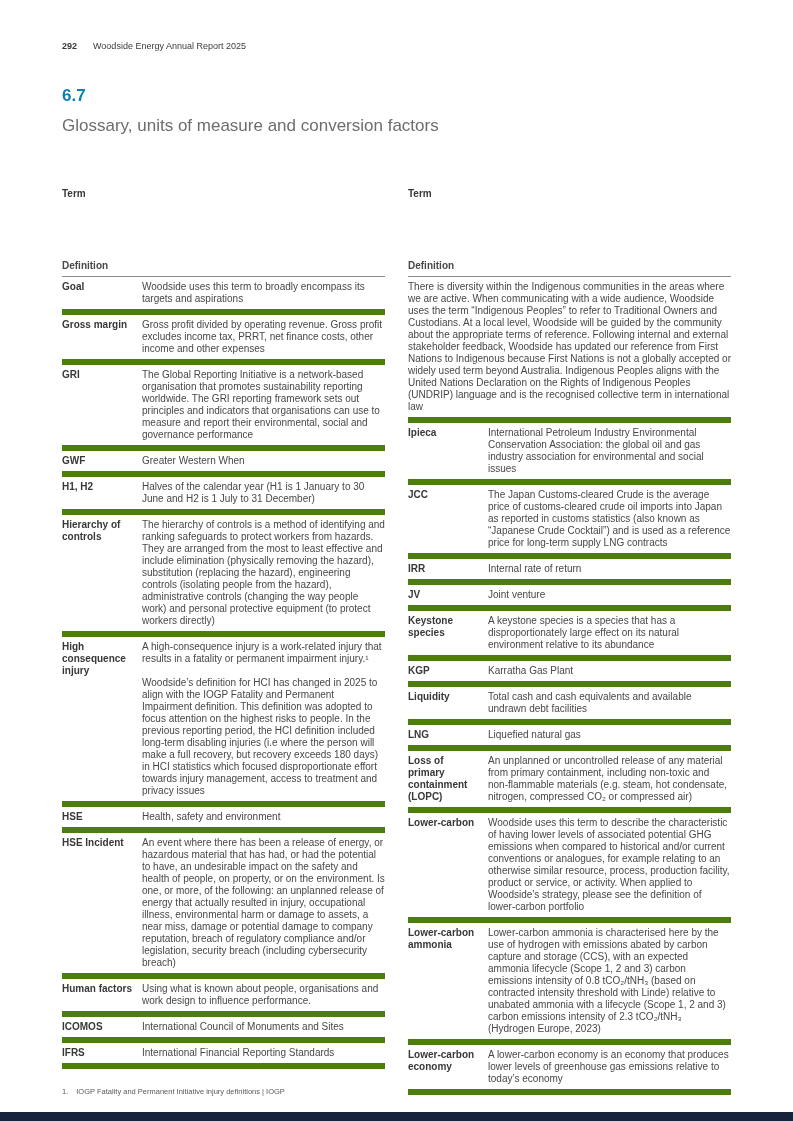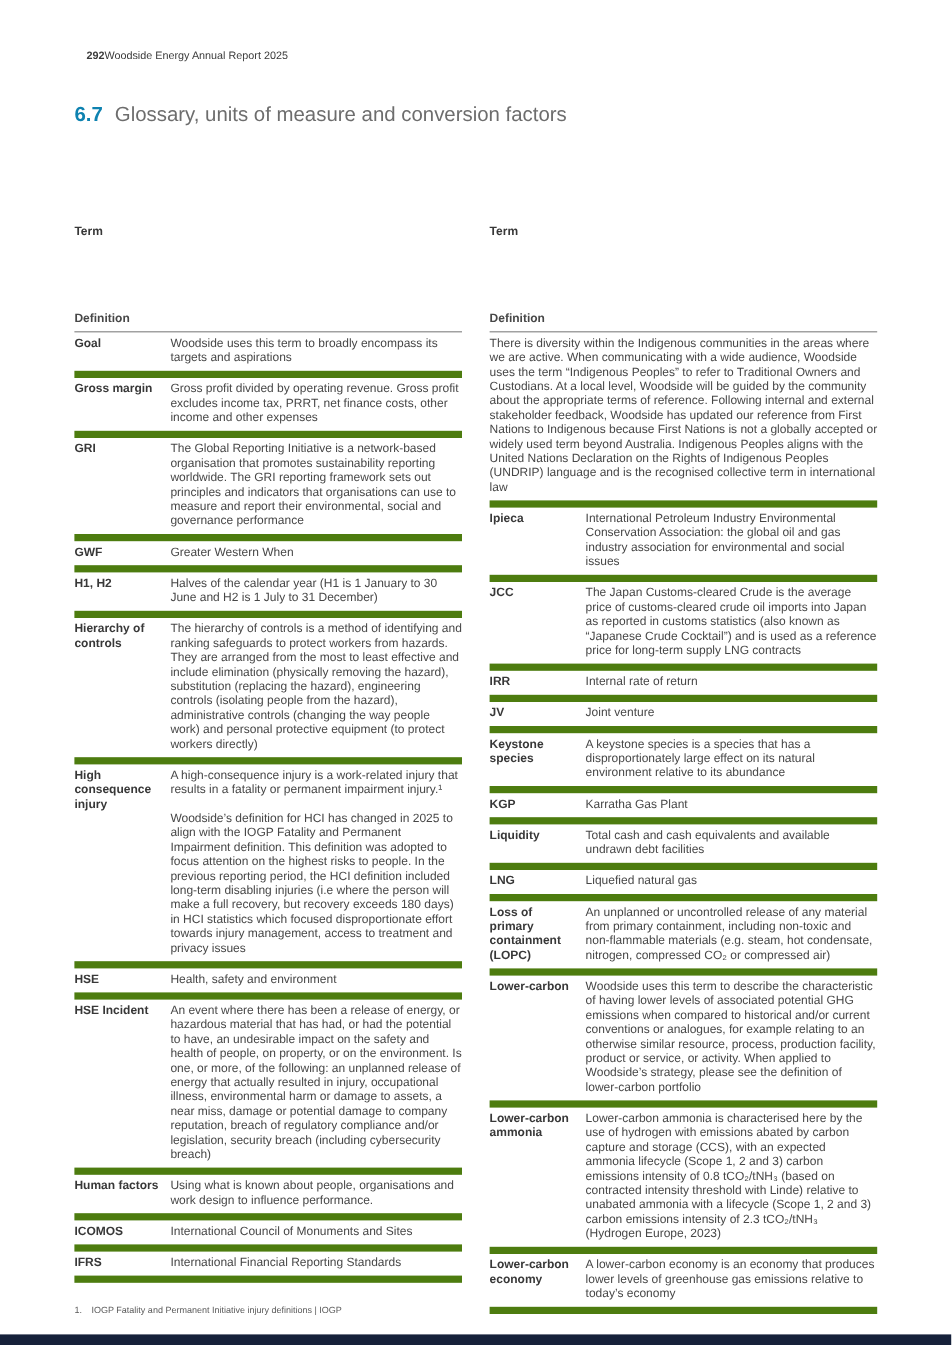--- a/index.html
+++ b/index.html
@@ -12,35 +12,37 @@
     width: 793px;
     height: 1121px;
     background: #ffffff;
     font-family: "Liberation Sans", sans-serif;
     color: #3c3c3c;
     overflow: hidden;
   }
   .page-header {
     position: absolute;
     top: 41px;
-    left: 72px;
+    left: 62px;
     font-size: 9px;
     color: #3a3a3a;
     display: flex;
+    gap: 16px;
     align-items: baseline;
   }
   .page-number { font-weight: bold; }
   .section-heading {
     position: absolute;
     top: 86px;
     left: 62px;
     font-size: 17px;
     display: flex;
     gap: 10px;
     align-items: baseline;
+    flex-direction: column;
   }
   .section-number { color: var(--accent); font-weight: bold; }
   .section-text { color: #6d6d6d; font-weight: normal; }
   .tables {
     position: absolute;
     top: 188px;
     left: 62px;
     width: 669px;
     display: flex;
     gap: 23px;

